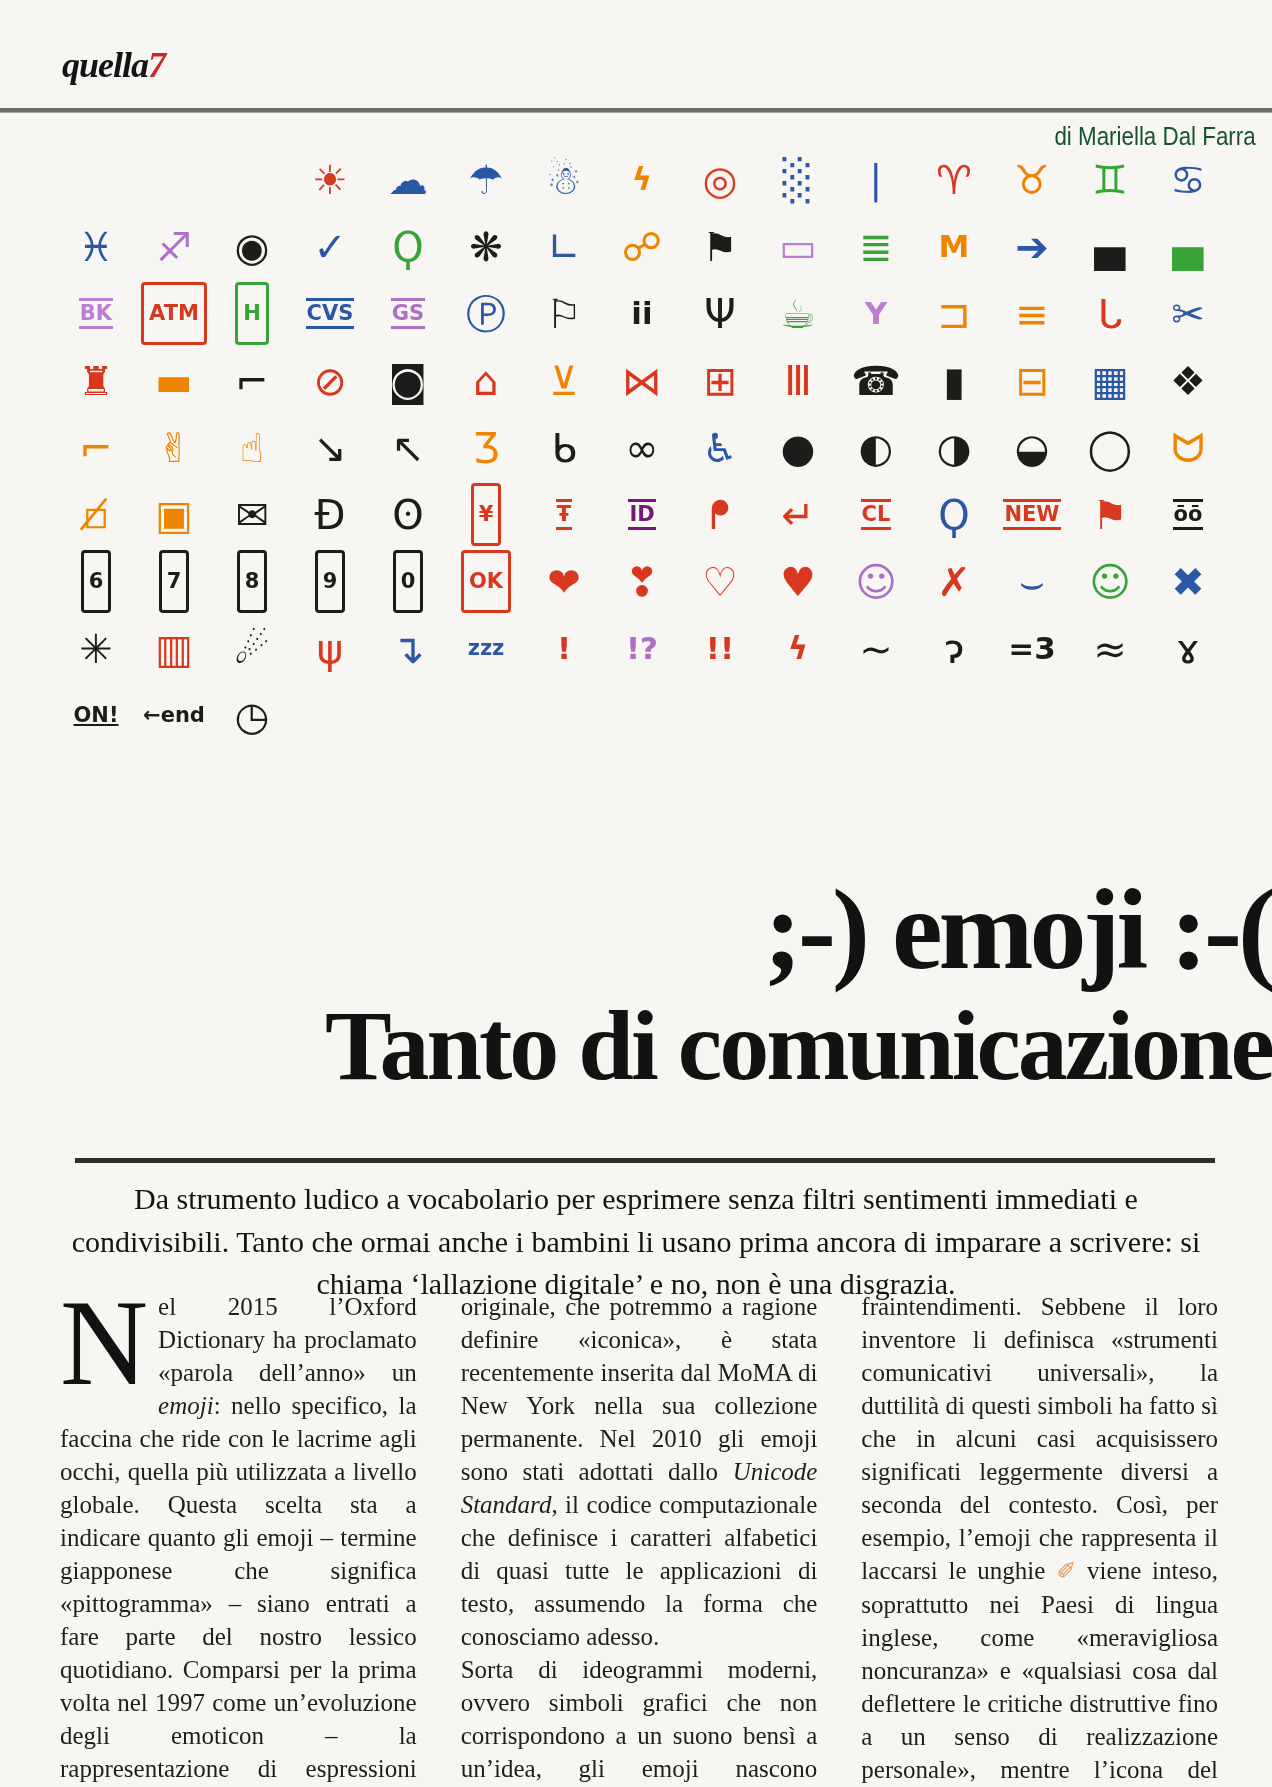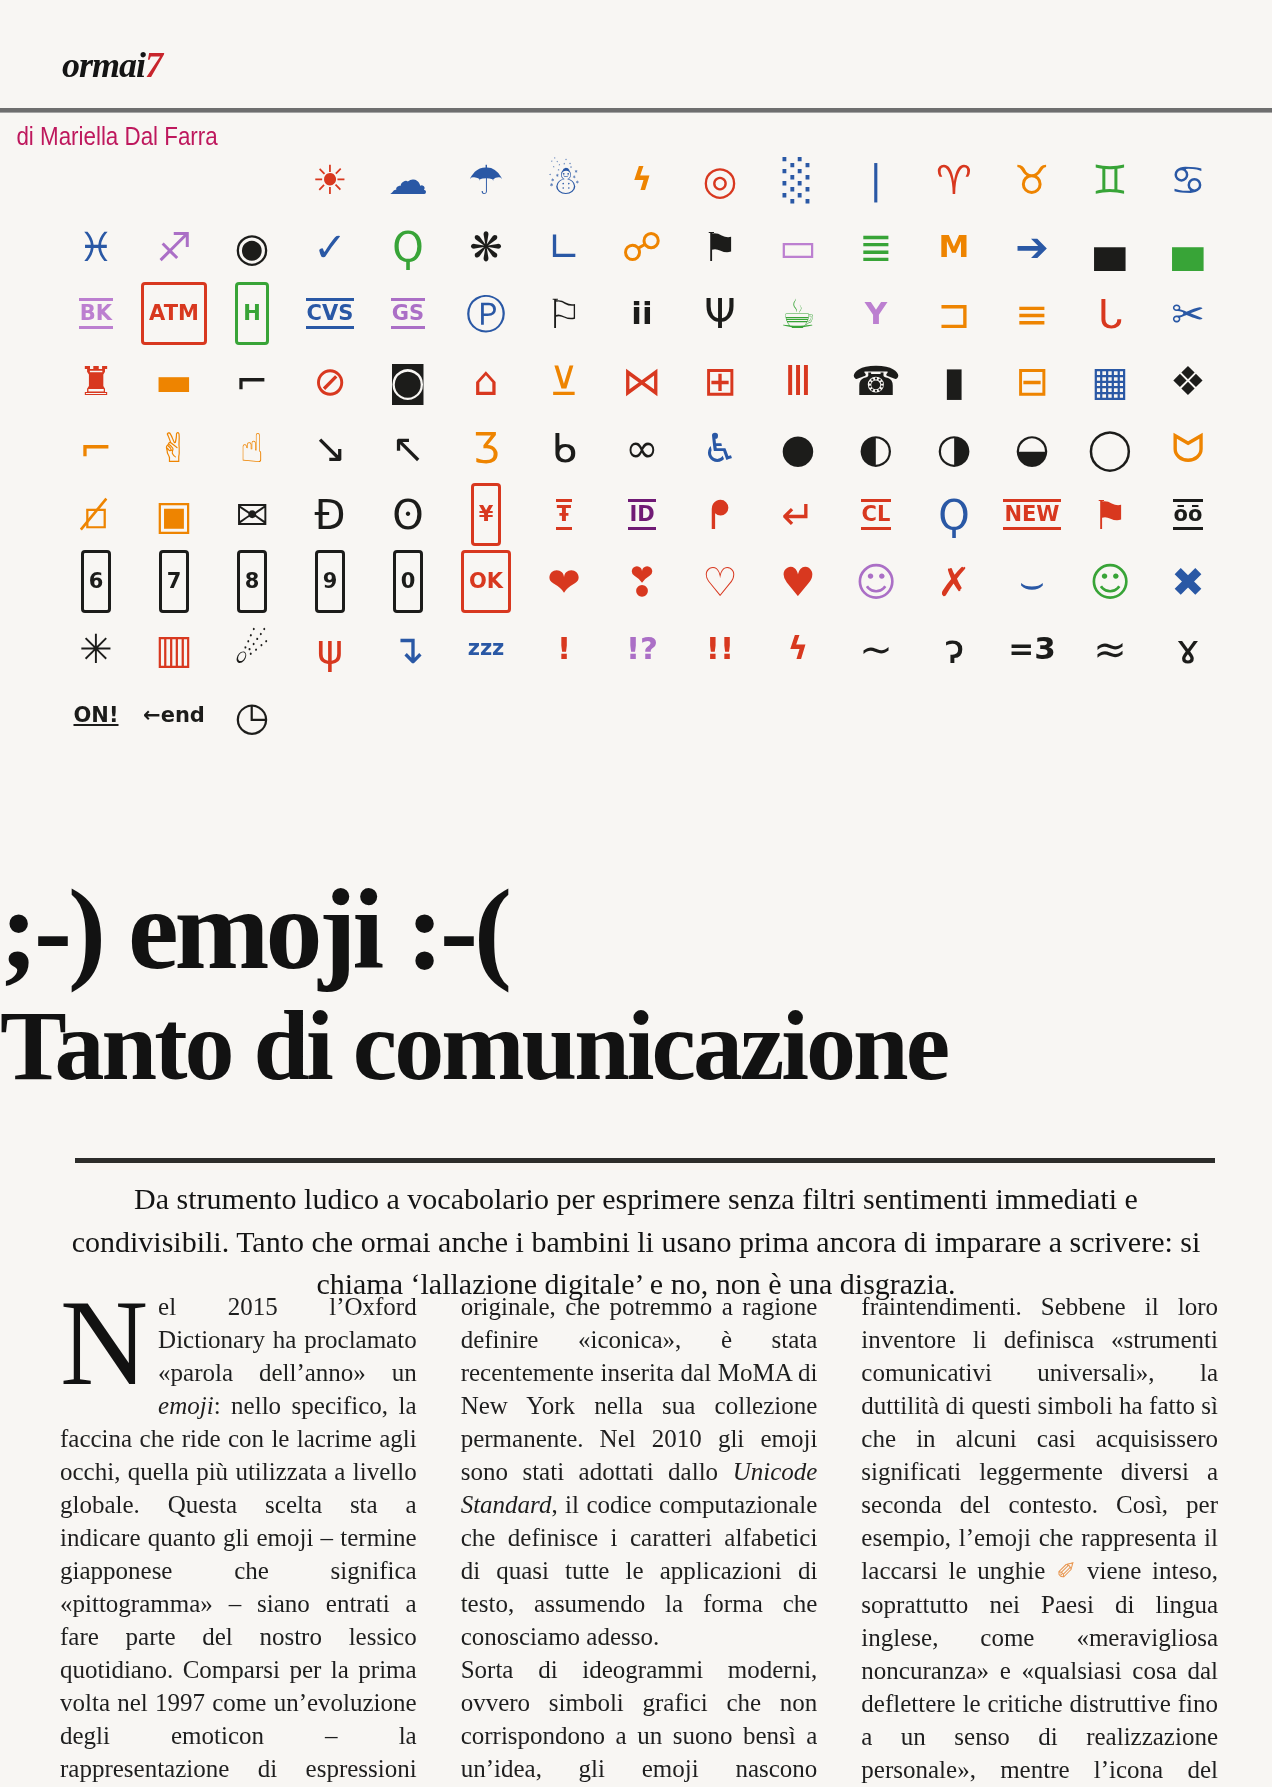--- a/index.html
+++ b/index.html
@@ -7,36 +7,36 @@
        font-family:"Liberation Serif",serif;color:#1f1f1f;-webkit-font-smoothing:antialiased}
   .page{position:absolute;inset:0}
 
   
   .logo{position:absolute;left:62px;top:44px;font:italic 700 36px "Liberation Serif",serif;
         color:#141414;letter-spacing:-1px}
   .logo .seven{color:#c8252c}
   .section{position:absolute;left:0;right:0;top:50px;text-align:center;color:#1d1d1b}
   .section span{display:inline-block;font:700 31px "Liberation Sans",sans-serif;transform:scaleX(.82);letter-spacing:0}
   .hrule{position:absolute;left:0;top:108px;width:1272px;height:4px;background:#6e6e6e;border-bottom:1px solid #a5a5a5}
-  .byline{position:absolute;left:0;right:0;top:121px;text-align:left;color:#be185d}
+  .byline{position:absolute;left:0;right:0;top:121px;text-align:right;color:#14532d}
   .byline span{display:inline-block;font:400 26px "Liberation Sans",sans-serif;transform:scaleX(.86)}
 
   
   .grid{position:absolute;left:57px;top:146px;display:grid;
         grid-template-columns:repeat(15,78px);grid-auto-rows:67px}
   .cell{display:flex;align-items:center;justify-content:center}
   .tok{display:inline-flex;align-items:center;justify-content:center}
   .tok-g{font:400 40px/1 "DejaVu Sans",sans-serif}
   .tok-t{font:700 21px/1 "DejaVu Sans",sans-serif}
   .tok-b{font:700 31px/1 "DejaVu Sans",sans-serif}
   .s-box{border:3px solid;border-radius:4px;padding:18px 5px}
   .s-hl{border-top:3px solid;border-bottom:3px solid;padding:2px 1px}
 
   
-  .headline{position:absolute;left:0;right:0;top:872px;text-align:left;color:#121212}
+  .headline{position:absolute;left:0;right:0;top:872px;text-align:right;color:#121212}
   .hl1{font:700 114px/1.02 "Liberation Serif",serif;letter-spacing:-4px}
   .hl1 .gap{display:inline-block;width:26px}
   .hl2{font:700 100px/1 "Liberation Serif",serif;letter-spacing:-3px;margin-top:8px}
 
   
   .sfrule{position:absolute;left:75px;top:1158px;width:1140px;height:5px;background:#2d2d2b}
   .standfirst{position:absolute;left:66px;top:1178px;width:1140px;text-align:center;
               font:400 30px/1.42 "Liberation Serif",serif;color:#141414}
 
   
@@ -46,21 +46,21 @@
   .subhead{font:700 27px/31px "Liberation Sans",sans-serif;text-align:left;margin:14px 0 2px;color:#161616}
   .it{font-style:italic}
   .inline-emoji{font-family:"DejaVu Sans",sans-serif;font-size:24px}
   p{margin:0}
 </style>
 </head>
 <body>
 
 <div class="page">
 
-  <div class="logo"><span>ormai</span><span class="seven">7</span></div>
+  <div class="logo"><span>quella</span><span class="seven">7</span></div>
 
 
   <div class="hrule"></div>
 
   <div class="byline"><span>di Mariella Dal Farra</span></div>
 
   <div class="grid">
       <span class="cell"></span>
       <span class="cell"></span>
       <span class="cell"></span>

